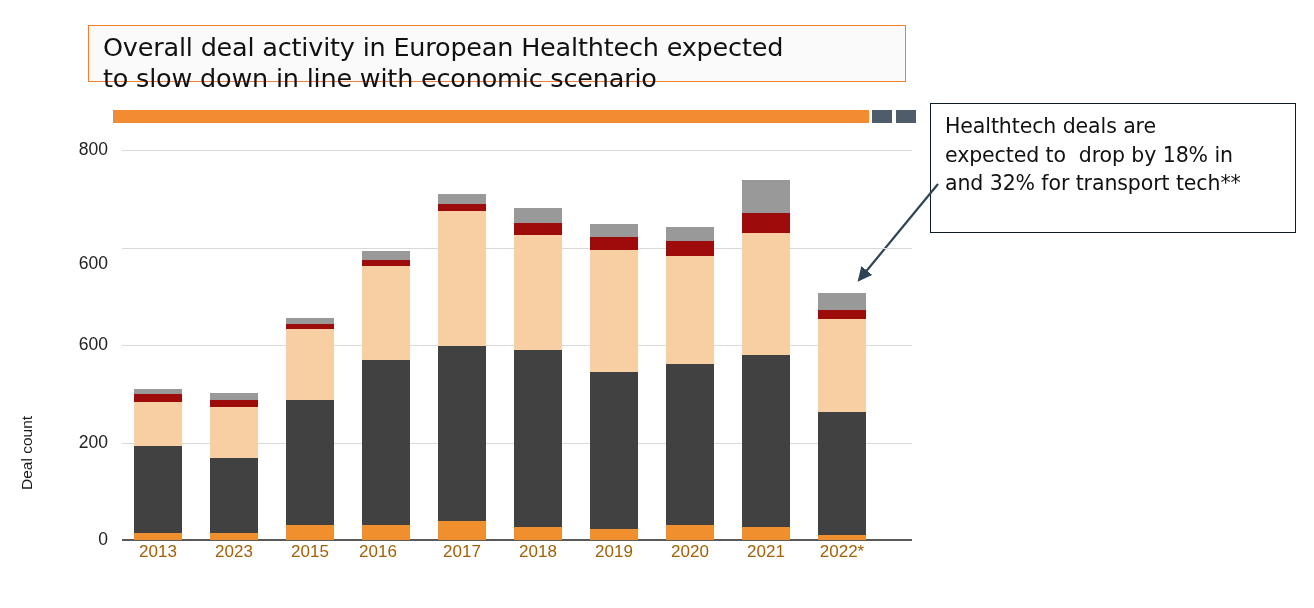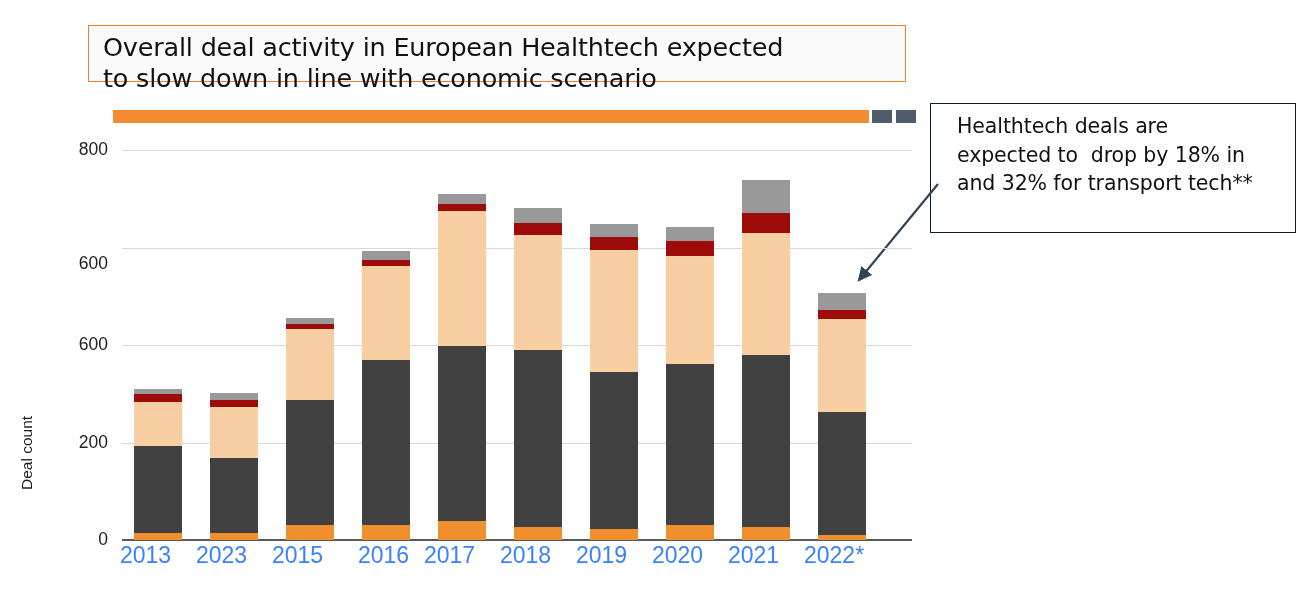--- a/index.html
+++ b/index.html
@@ -41,21 +41,21 @@
   .annot-box{
     position:absolute;left:930px;top:103px;width:366px;height:130px;
     border:1.4px solid #0D1B2A;background:#ffffff;box-sizing:border-box;
   }
   .annot-text{
     position:absolute;left:14px;top:8px;width:344px;
     font-size:20.5px;line-height:28.5px;color:#111111;
     font-family:"DejaVu Sans", sans-serif;
     letter-spacing:-0.1px;
   }
-  .annot-line{display:block;white-space:pre;margin-left:12px;}
+  .annot-line{display:block;white-space:pre;}
   .arrow-svg{position:absolute;left:840px;top:180px;width:110px;height:115px;}
 
   
   .chart{position:absolute;left:0;top:130px;width:920px;height:478px;}
   .plot{position:absolute;left:122px;top:20px;width:790px;height:390px;}
   .gridline{position:absolute;left:0;width:790px;height:1px;background:#D9D9D9;}
   .axisline{position:absolute;left:0;width:790px;height:2px;background:#5A5A5A;}
   .ytick{
     position:absolute;right:804px;width:70px;text-align:right;
     font-size:17.5px;color:#222222;
@@ -64,22 +64,22 @@
   .ylabel{
     position:absolute;left:18px;top:360px;
     font-size:15.5px;color:#1a1a1a;
     transform:rotate(-90deg);transform-origin:left top;
     white-space:nowrap;
     font-family:"Liberation Sans", sans-serif;
   }
   .bar{position:absolute;bottom:0;width:48px;}
   .seg{position:absolute;left:0;width:48px;}
   .xtick{
-    position:absolute;top:392px;width:76px;text-align:left;
-    font-size:23px;color:#3b82f6;
+    position:absolute;top:392px;width:76px;text-align:center;
+    font-size:17px;color:#a16207;
     font-family:"Liberation Sans", sans-serif;
   }
 </style>
 </head>
 <body>
 
 <div id="root">
 
   <div class="title-box">
     <div class="title-text">
@@ -144,21 +144,21 @@
           <div class="seg" style="background: rgb(153, 153, 153); height: 5.85px; bottom: 215.963px;"></div>
         </div>
         <div class="xtick" style="left: 150px;">2015</div>
         <div class="bar" style="left: 240px; height: 289.087px;">
           <div class="seg" style="background: rgb(240, 143, 46); height: 15.1125px; bottom: 0px;"></div>
           <div class="seg" style="background: rgb(65, 65, 65); height: 164.775px; bottom: 15.1125px;"></div>
           <div class="seg" style="background: rgb(248, 207, 163); height: 94.0875px; bottom: 179.887px;"></div>
           <div class="seg" style="background: rgb(158, 11, 11); height: 6.3375px; bottom: 273.975px;"></div>
           <div class="seg" style="background: rgb(153, 153, 153); height: 8.775px; bottom: 280.312px;"></div>
         </div>
-        <div class="xtick" style="left: 236px;">2016</div>
+        <div class="xtick" style="left: 218px;">2016</div>
         <div class="bar" style="left: 316px; height: 346.125px;">
           <div class="seg" style="background: rgb(240, 143, 46); height: 19.5px; bottom: 0px;"></div>
           <div class="seg" style="background: rgb(65, 65, 65); height: 174.525px; bottom: 19.5px;"></div>
           <div class="seg" style="background: rgb(248, 207, 163); height: 135.037px; bottom: 194.025px;"></div>
           <div class="seg" style="background: rgb(158, 11, 11); height: 6.825px; bottom: 329.062px;"></div>
           <div class="seg" style="background: rgb(153, 153, 153); height: 10.2375px; bottom: 335.887px;"></div>
         </div>
         <div class="xtick" style="left: 302px;">2017</div>
         <div class="bar" style="left: 392px; height: 331.987px;">
           <div class="seg" style="background: rgb(240, 143, 46); height: 12.675px; bottom: 0px;"></div>

